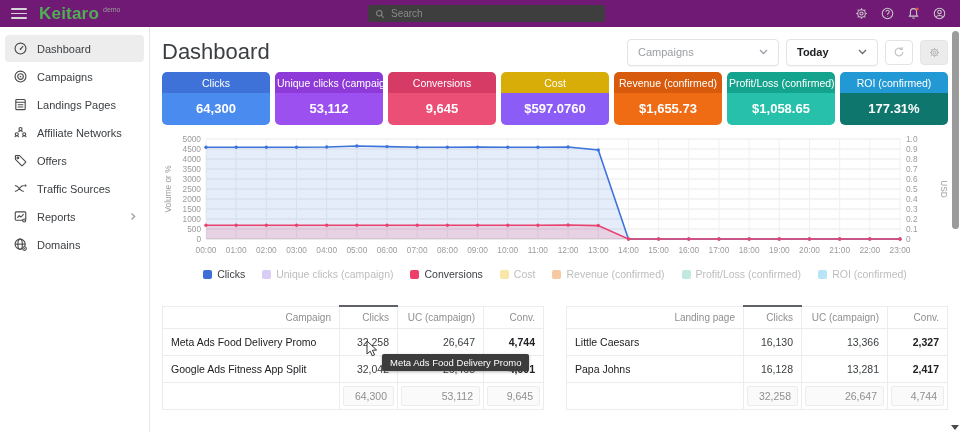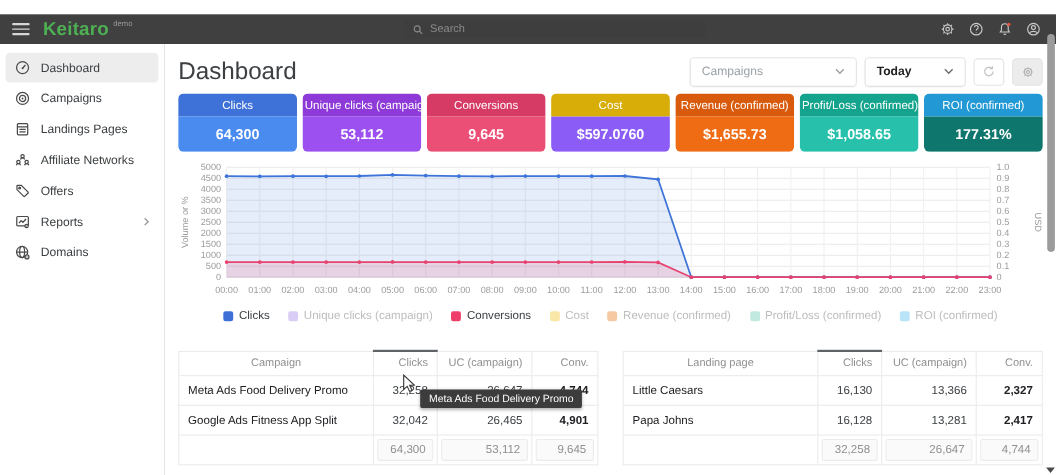--- a/index.html
+++ b/index.html
@@ -1,28 +1,28 @@
 <!DOCTYPE html>
 <html><head>
 <meta charset="utf-8">
 <style>
   * { box-sizing: border-box; margin: 0; padding: 0; }
   html,body { width:960px; height:432px; overflow:hidden; background:#fff;
     font-family:"Liberation Sans","DejaVu Sans",sans-serif; }
   body { position:relative; }
 
   
-  .topbar { height:27px; background:#404040; display:flex; align-items:center;
-    position:relative; z-index:5;margin-top:13px; }
+  .topbar { height:27px; background:#701a75; display:flex; align-items:center;
+    position:relative; z-index:5; }
   .burger { width:16px; height:11px; margin-left:11px; display:flex; flex-direction:column;
     justify-content:space-between; cursor:pointer; }
   .burger span { display:block; height:1.6px; background:#d6d6d6; border-radius:1px; }
   .logo { margin-left:12px; font-size:17px; font-weight:800; color:#4db053; letter-spacing:.2px; }
   .logo-badge { font-size:7px; color:#9a9a9a; margin-left:4px; position:relative; top:-4px; }
-  .search { position:absolute; left:368px; top:5px; width:273px; height:17px;
+  .search { position:absolute; left:368px; top:5px; width:237px; height:17px;
     background:#3e3e3e; border-radius:3px; display:flex; align-items:center; padding:0 6px; }
   .search input { flex:1; background:transparent; border:none; outline:none;
     color:#c9c9c9; font-size:10px; margin-left:5px; font-family:inherit; }
   .search input::placeholder { color:#8a8a8a; }
   .top-icons { position:absolute; right:13px; top:0; height:27px; display:flex;
     align-items:center; gap:11px; }
   .tico { position:relative; display:flex; cursor:pointer; }
 
   
   .app { display:flex; height:405px; }
@@ -64,21 +64,21 @@
   .legend-item { display:flex; align-items:center; gap:5px; cursor:pointer; }
   .legend-item .sw { width:9px; height:9px; border-radius:2px; flex-shrink:0; }
   .legend-item .lbl { color:#3c4043; }
   .legend-item.disabled .lbl { color:#bdbdbd; }
 
   
   .tables-row { display:flex; gap:22px; margin-top:25px; }
   table.tbl { flex:1; border-collapse:collapse; font-size:10.5px; table-layout:fixed; }
   .tbl th { font-weight:400; color:#8f8f8f; text-align:right; padding:5px 8px;
     font-size:10px; border:1px solid #ececec; white-space:nowrap; cursor:pointer; }
-  .tbl th.first { text-align:center; }
+  .tbl th.first { text-align:right; }
   .tbl th.sorted { border-top:2px solid #5f6368; }
   .tbl td { padding:7px 8px; text-align:right; color:#3c4043; border:1px solid #ececec;
     white-space:nowrap; overflow:hidden; }
   .tbl td.first { text-align:left; color:#202124; }
   .tbl td.bold { font-weight:700; color:#202124; }
   .tbl tfoot td { padding:3px 3px; color:#8f8f8f; }
   .tbl tfoot .chip { background:#fafafa; border:1px solid #ececec; border-radius:2px;
     padding:3px 6px; text-align:right; }
   .tbl col.c-name { width:auto; } .tbl col.c-clicks { width:58px; }
   .tbl col.c-uc { width:86px; } .tbl col.c-conv { width:60px; }
@@ -190,20 +190,29 @@
         <span class="slabel">Affiliate Networks</span>
       </div>
       <div class="side-item">
         <span class="sicon">
           <svg width="15" height="15" viewBox="0 0 16 16" fill="none" stroke="#4a4a4a" stroke-width="1.2">
             <path d="M2.6 6.8 V3 a0.4 0.4 0 0 1 0.4 -0.4 H6.8 L13.4 9.2 a0.6 0.6 0 0 1 0 0.85 L10.05 13.4 a0.6 0.6 0 0 1 -0.85 0 Z"></path>
             <circle cx="5.2" cy="5.2" r="0.9"></circle>
           </svg>
         </span>
         <span class="slabel">Offers</span>
+      </div>
+      <div class="side-item">
+        <span class="sicon">
+          <svg width="15" height="15" viewBox="0 0 16 16" fill="none" stroke="#4a4a4a" stroke-width="1.2">
+            <path d="M2 4.8 C7 4.8 6.5 11.2 11.5 11.2 M2 11.2 C7 11.2 6.5 4.8 11.5 4.8"></path>
+            <circle cx="13.2" cy="4.8" r="1.2" fill="#4a4a4a" stroke="none"></circle>
+          </svg>
+        </span>
+        <span class="slabel">Traffic Sources</span>
       </div>
       <div class="side-item">
         <span class="sicon">
           <svg width="15" height="15" viewBox="0 0 16 16" fill="none" stroke="#4a4a4a" stroke-width="1.2">
             <rect x="2.4" y="3" width="11.2" height="9" rx="1"></rect>
             <path d="M4.6 9.4 L6.6 7 L8.4 8.6 L11.4 5.4"></path>
             <circle cx="11.9" cy="12.3" r="1.6" fill="#fff"></circle>
             <circle cx="11.9" cy="12.3" r="0.5" fill="#4a4a4a" stroke="none"></circle>
           </svg>
         </span>

